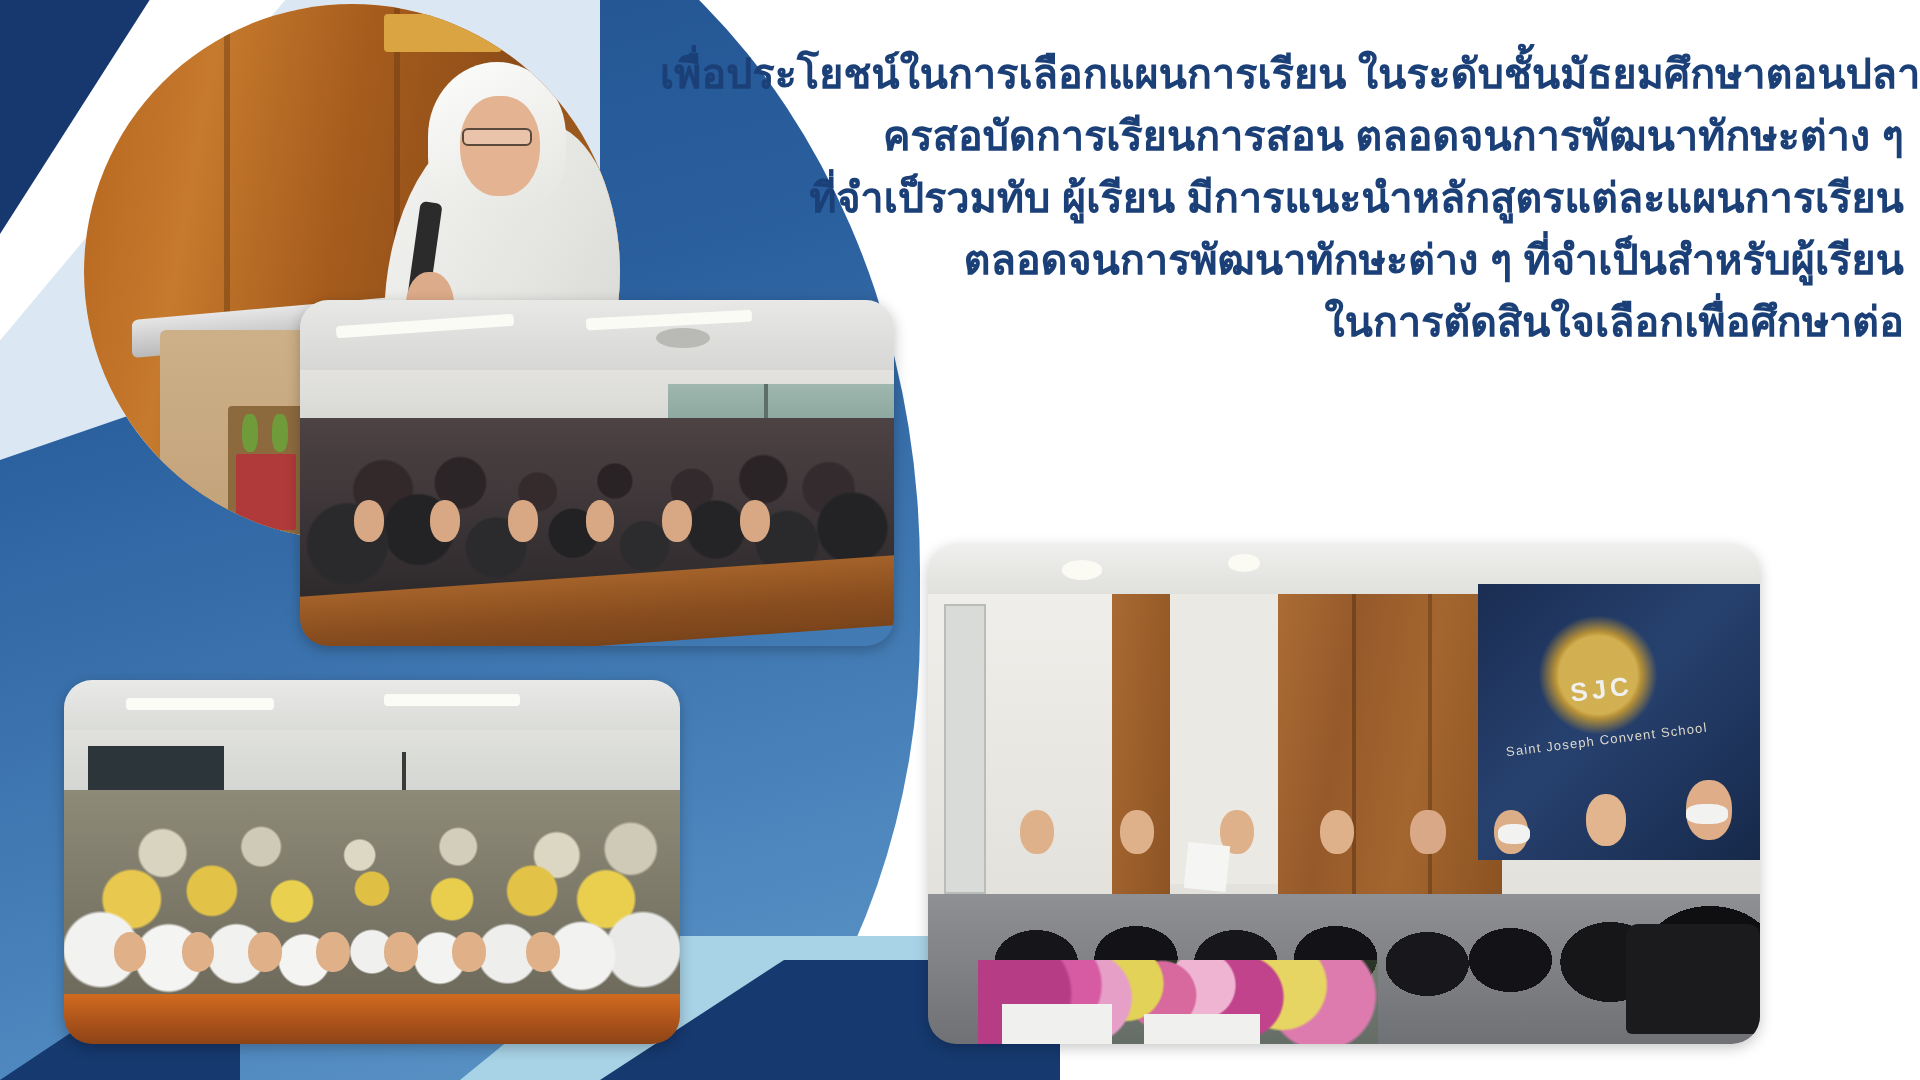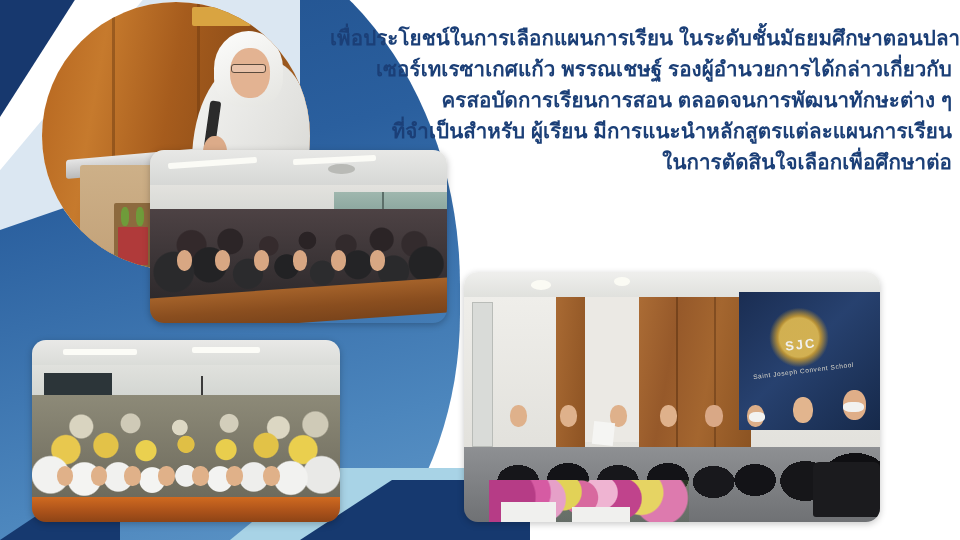--- a/index.html
+++ b/index.html
@@ -385,19 +385,19 @@
       <div class="layer p-paper"></div>
       <div class="layer p-chair"></div>
       <div class="layer p-flowers"></div>
       <div class="layer p-vase1"></div>
       <div class="layer p-vase2"></div>
     </div>
   </div>
 
   <div class="text-block">
     <p>เพื่อประโยชน์ในการเลือกแผนการเรียน ในระดับชั้นมัธยมศึกษาตอนปลาย</p>
-    <p>เซอร์เทเรซาเกศแก้ว พรรณเชษฐ์ รองผู้อำนวยการได้กล่าวเกี่ยวกับ</p>
     <p>ครสอบัดการเรียนการสอน ตลอดจนการพัฒนาทักษะต่าง ๆ</p>
-    <p>ที่จำเป็นสำหรับ ผู้เรียน มีการแนะนำหลักสูตรแต่ละแผนการเรียน</p>
+    <p>ที่จำเป็รวมทับ ผู้เรียน มีการแนะนำหลักสูตรแต่ละแผนการเรียน</p>
+    <p>ตลอดจนการพัฒนาทักษะต่าง ๆ ที่จำเป็นสำหรับผู้เรียน</p>
     <p>ในการตัดสินใจเลือกเพื่อศึกษาต่อ</p>
   </div>
 
 </div>
 
 </body></html>

